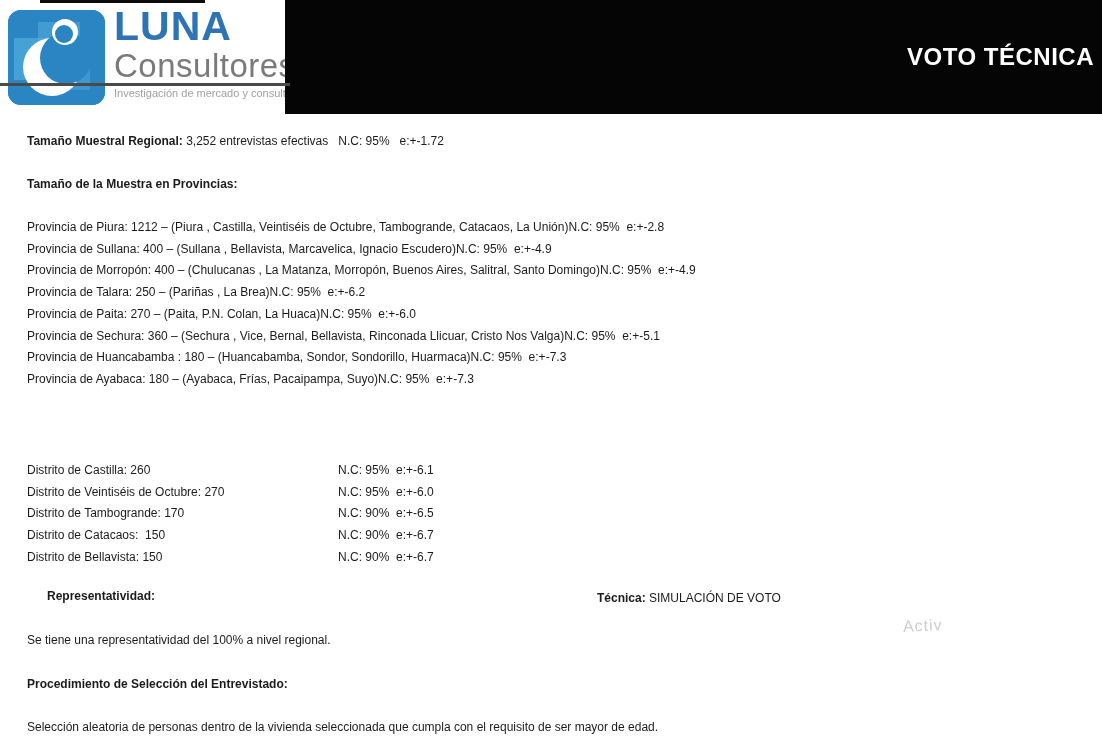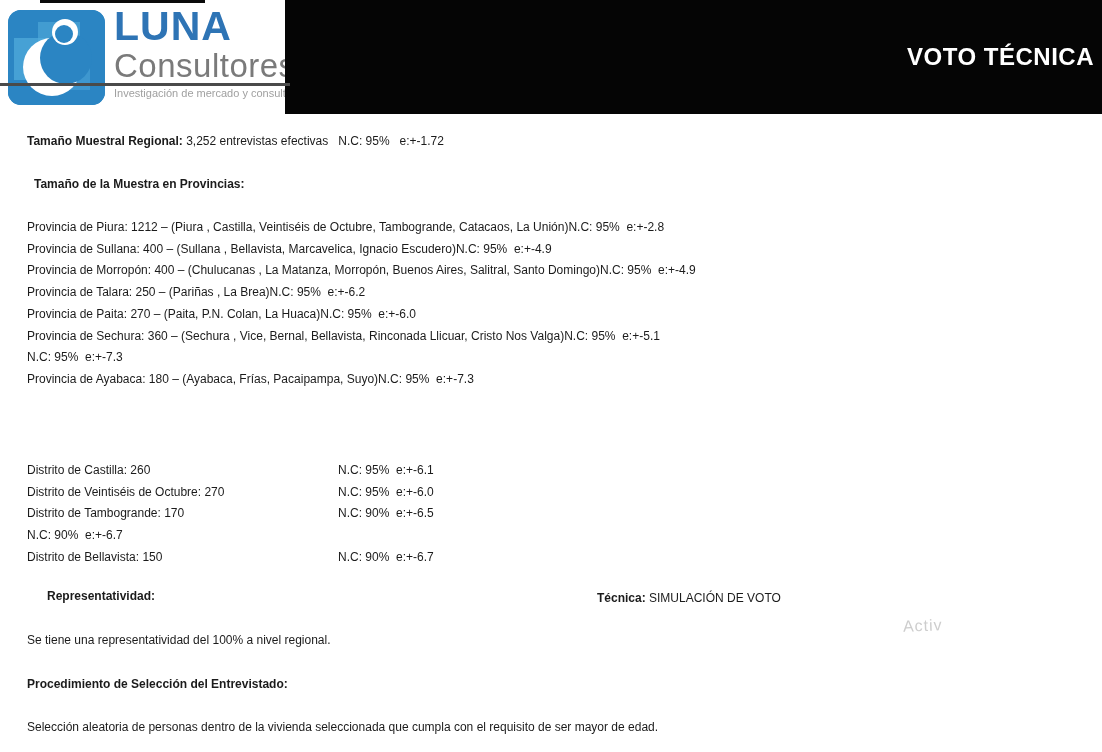--- a/index.html
+++ b/index.html
@@ -28,21 +28,21 @@
   }
   .logo-text { position:absolute; top:4px; left:114px; width:175px; }
   .brand { font-size:41px; font-weight:600; color:#2e74b5; line-height:44px; letter-spacing:1px; }
   .brand-sub { font-size:33px; font-weight:500; color:#7a7a7a; line-height:36px; letter-spacing:0.5px; }
   .tagline { font-size:11px; color:#a0a0a0; white-space:nowrap; margin-top:3px; }
   
   .abs { position:absolute; }
   .t { font-size:12px; line-height:21.7px; white-space:pre; }
   .b { font-weight:bold; }
   .line-regional { left:27px; top:131px; }
-  .prov-heading  { left:34px; top:174px; }
+  .prov-heading  { left:27px; top:174px; }
   .prov-rows     { left:27px; top:217px; width:1015px; }
   .row { display:flex; }
   .dist-heading  { left:27px; top:418px; }
   .dist-rows     { left:27px; top:460px; width:500px; }
   .dist-rows .row { justify-content:flex-start; }
   .dist-left { display:inline-block; width:311px; }
   .repr-heading  { left:27px;  top:586px;margin-left:20px; }
   .tecnica-line  { left:597px; top:588px; }
   .repr-body     { left:27px;  top:630px;text-align:right; }
   .proces-line   { left:597px; top:630px; }
@@ -91,30 +91,30 @@
 
   <div class="abs t b prov-heading">Tamaño de la Muestra en Provincias:</div>
 
   <div class="abs prov-rows">
     <div class="row t"><span>Provincia de Piura: 1212 – (Piura , Castilla, Veintiséis de Octubre, Tambogrande, Catacaos, La Unión)</span><span>N.C: 95%  e:+-2.8</span></div>
     <div class="row t"><span>Provincia de Sullana: 400 – (Sullana , Bellavista, Marcavelica, Ignacio Escudero)</span><span>N.C: 95%  e:+-4.9</span></div>
     <div class="row t"><span>Provincia de Morropón: 400 – (Chulucanas , La Matanza, Morropón, Buenos Aires, Salitral, Santo Domingo)</span><span>N.C: 95%  e:+-4.9</span></div>
     <div class="row t"><span>Provincia de Talara: 250 – (Pariñas , La Brea)</span><span>N.C: 95%  e:+-6.2</span></div>
     <div class="row t"><span>Provincia de Paita: 270 – (Paita, P.N. Colan, La Huaca)</span><span>N.C: 95%  e:+-6.0 </span></div>
     <div class="row t"><span>Provincia de Sechura: 360 – (Sechura , Vice, Bernal, Bellavista, Rinconada Llicuar, Cristo Nos Valga)</span><span>N.C: 95%  e:+-5.1</span></div>
-    <div class="row t"><span>N.C: 95%  e:+-7.3</span></div>
+    <div class="row t"><span>Provincia de Huancabamba : 180 – (Huancabamba, Sondor, Sondorillo, Huarmaca)</span><span>N.C: 95%  e:+-7.3</span></div>
     <div class="row t"><span>Provincia de Ayabaca: 180 – (Ayabaca, Frías, Pacaipampa, Suyo)</span><span>N.C: 95%  e:+-7.3</span></div>
   </div>
 
 
   <div class="abs dist-rows">
     <div class="row t"><span class="dist-left">Distrito de Castilla: 260</span><span>N.C: 95%  e:+-6.1</span></div>
     <div class="row t"><span class="dist-left">Distrito de Veintiséis de Octubre: 270</span><span>N.C: 95%  e:+-6.0</span></div>
     <div class="row t"><span class="dist-left">Distrito de Tambogrande: 170</span><span>N.C: 90%  e:+-6.5</span></div>
-    <div class="row t"><span>N.C: 90%  e:+-6.7</span></div>
+    <div class="row t"><span class="dist-left">Distrito de Catacaos:  150</span><span>N.C: 90%  e:+-6.7</span></div>
     <div class="row t"><span class="dist-left">Distrito de Bellavista: 150</span><span>N.C: 90%  e:+-6.7</span></div>
   </div>
 
   <div class="abs t b repr-heading">Representatividad:</div>
 
   <div class="abs t tecnica-line"><span class="b">Técnica:</span><span> SIMULACIÓN DE VOTO</span></div>
 
   <div class="abs t repr-body">Se tiene una representatividad del 100% a nivel regional.</div>
 
 

